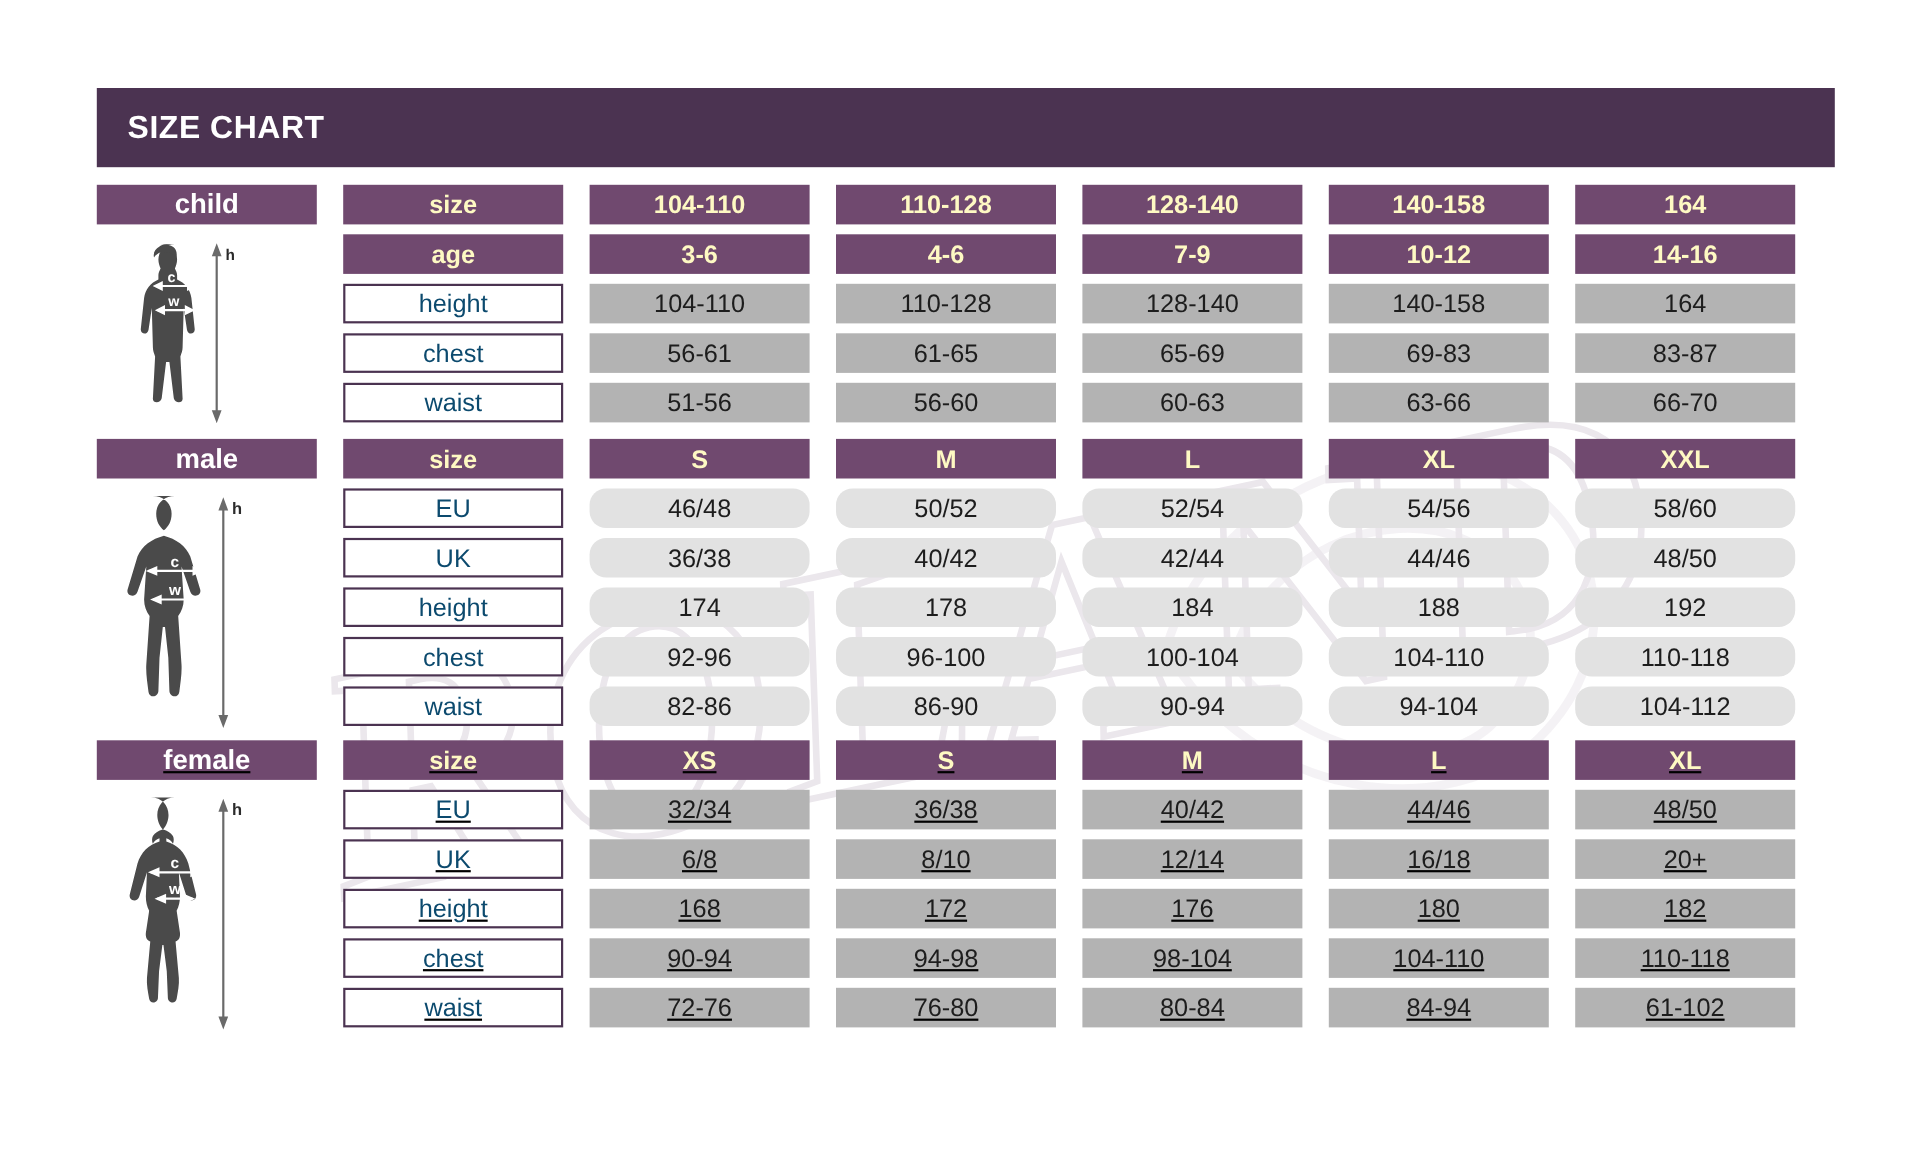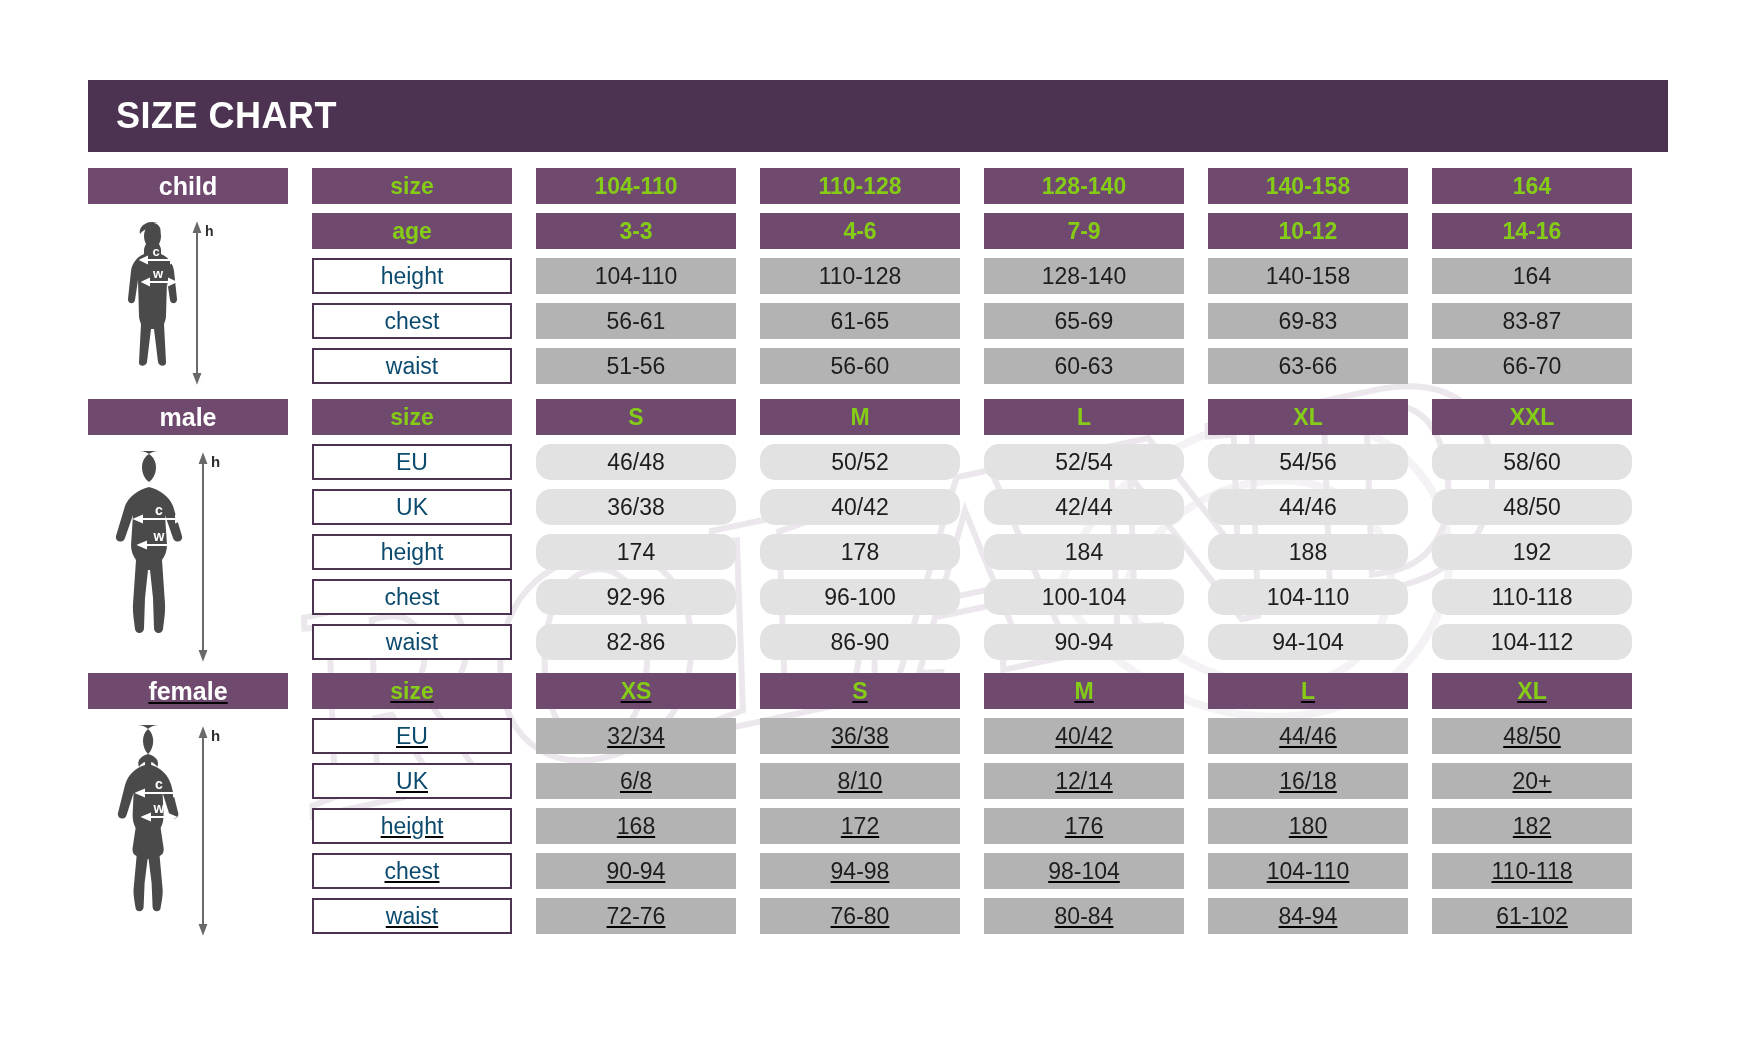--- a/index.html
+++ b/index.html
@@ -44,21 +44,21 @@
   .titlebar {
     width: 1580px;
     height: 72px;
     background: #4b3351;
     display: flex;
     align-items: center;
     padding-left: 28px;
   }
   .titlebar .title {
     color: #ffffff;
-    font-size: 36px;
+    font-size: 29px;
     font-weight: bold;
     letter-spacing: 0.5px;
     text-align: right;
   }
 
   
   .grid {
     position: relative;
     margin-top: 16px;
   }
@@ -75,21 +75,21 @@
     justify-content: center;
     font-size: 23px;
     color: #262626;
   }
   .col-attr  { width: 200px; margin-right: 24px; }
   .col-val   { width: 200px; margin-right: 24px; }
   .col-val:last-child { margin-right: 0; }
 
   .hdr-purple {
     background: #70496f;
-    color: #84cc16;
+    color: #fef9c3;
     font-weight: bold;
   }
   .attr-box {
     background: #ffffff;
     border: 2px solid #4b3351;
     color: #0c4a6e;
   }
   .val-gray {
     background: #b3b3b3;
     color: #1d1d1d;
@@ -194,21 +194,21 @@
               <div class="cell col-attr hdr-purple">size</div>
               <div class="cell col-val hdr-purple">104-110</div>
               <div class="cell col-val hdr-purple">110-128</div>
               <div class="cell col-val hdr-purple">128-140</div>
               <div class="cell col-val hdr-purple">140-158</div>
               <div class="cell col-val hdr-purple">164</div>
             </div>
 
             <div class="row">
               <div class="cell col-attr hdr-purple">age</div>
-              <div class="cell col-val hdr-purple">3-3</div>
+              <div class="cell col-val hdr-purple">3-6</div>
               <div class="cell col-val hdr-purple">4-6</div>
               <div class="cell col-val hdr-purple">7-9</div>
               <div class="cell col-val hdr-purple">10-12</div>
               <div class="cell col-val hdr-purple">14-16</div>
             </div>
 
             <div class="row">
               <div class="cell col-attr attr-box">height</div>
               <div class="cell col-val val-gray">104-110</div>
               <div class="cell col-val val-gray">110-128</div>

